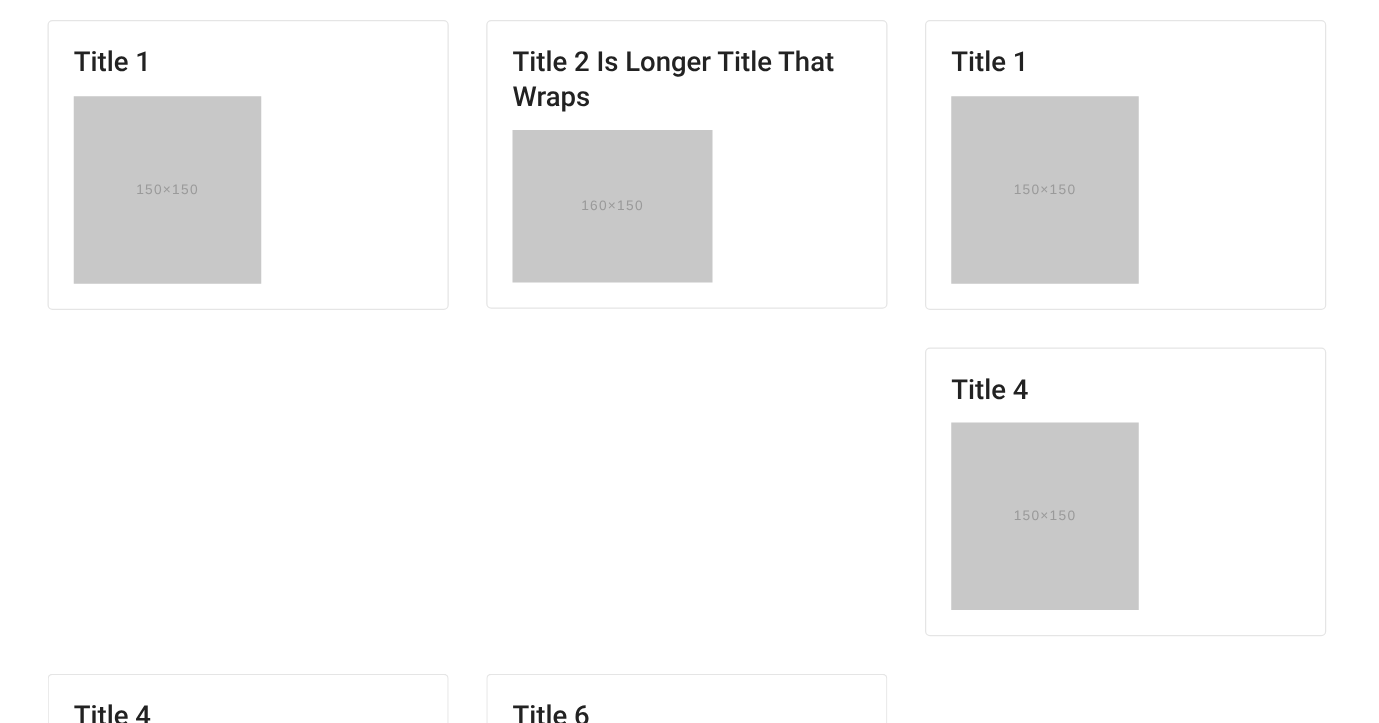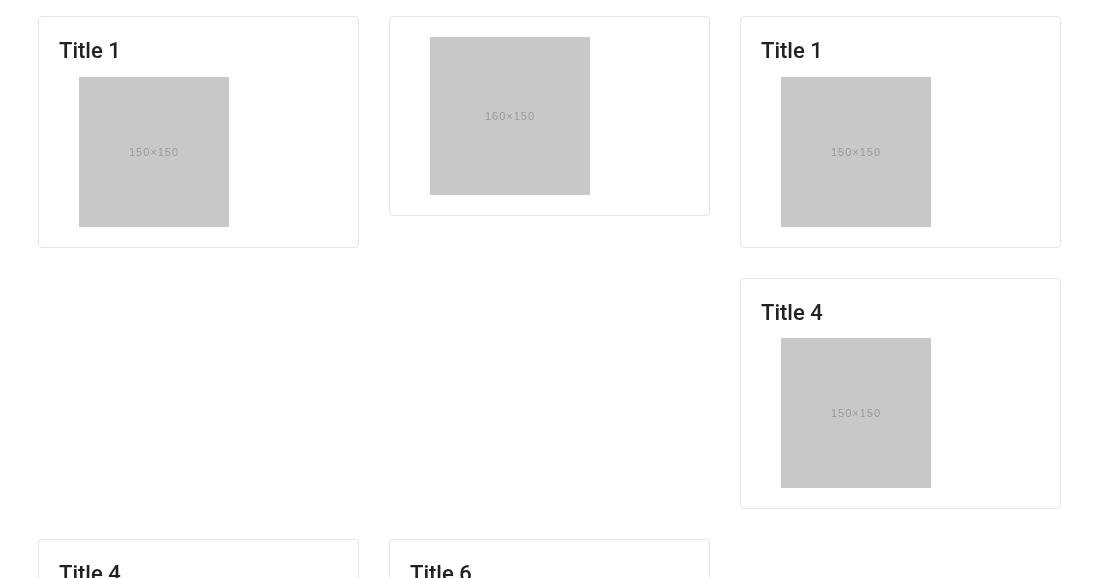--- a/index.html
+++ b/index.html
@@ -41,29 +41,28 @@
     .placeholder {
       background: #c8c8c8;
       display: flex;
       align-items: center;
       justify-content: center;
       color: #9a9a9a;
       font-size: 11px;
       letter-spacing: 1px;
       font-weight: 500;
       font-family: Arial, sans-serif;
-      margin-left: 20px;
     }
     .placeholder-150 {
       width: 150px;
       height: 150px;
     }
     .placeholder-160 {
       width: 160px;
-      height: 158px;
+      height: 122px;
     }
     .second-row {
       margin-top: 30px;
     }
     .partial-card {
       border: 1px solid #e5e5e5;
       border-top-left-radius: 4px;
       border-top-right-radius: 4px;
       border-bottom: none;
       padding: 20px 20px 0 20px;
@@ -83,20 +82,21 @@
     <div class="card">
       <h3 class="card-title">Title 1</h3>
       <div class="placeholder placeholder-150">
         <span>150×150</span>
       </div>
     </div>
   </div>
 
   <div class="col">
     <div class="card">
+      <h3 class="card-title">Title 2 Is Longer Title That Wraps</h3>
       <div class="placeholder placeholder-160">
         <span>160×150</span>
       </div>
     </div>
   </div>
 
   <div class="col">
     <div class="card">
       <h3 class="card-title">Title 1</h3>
       <div class="placeholder placeholder-150">

